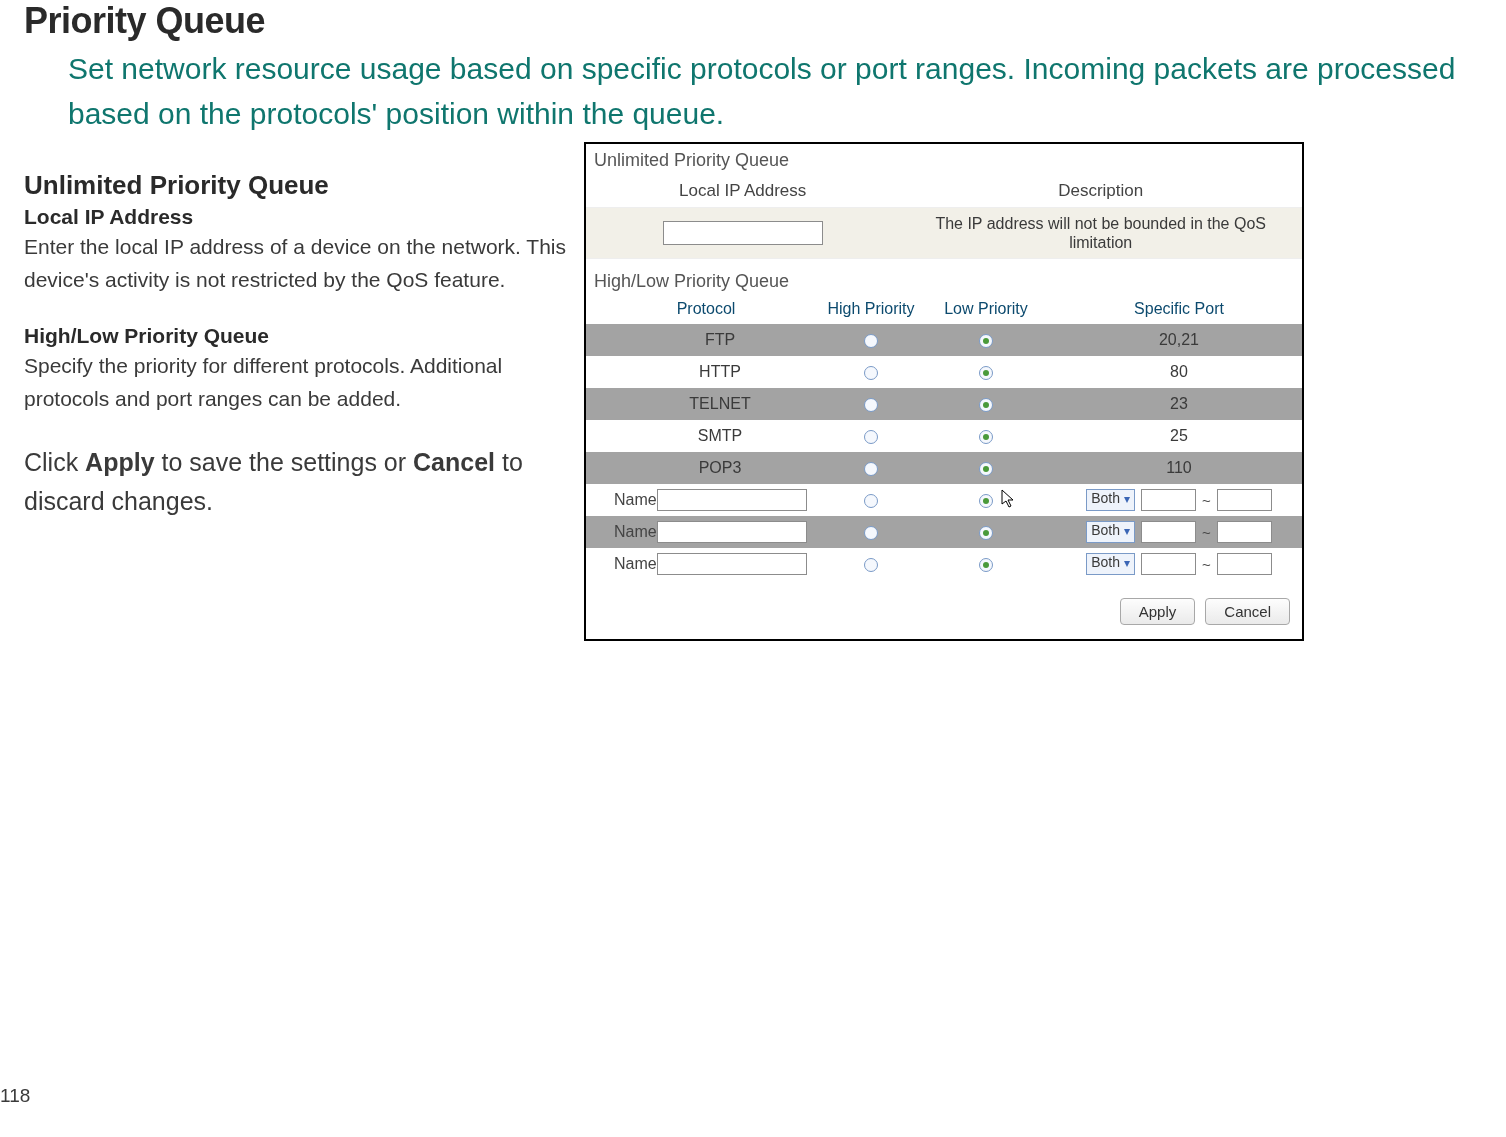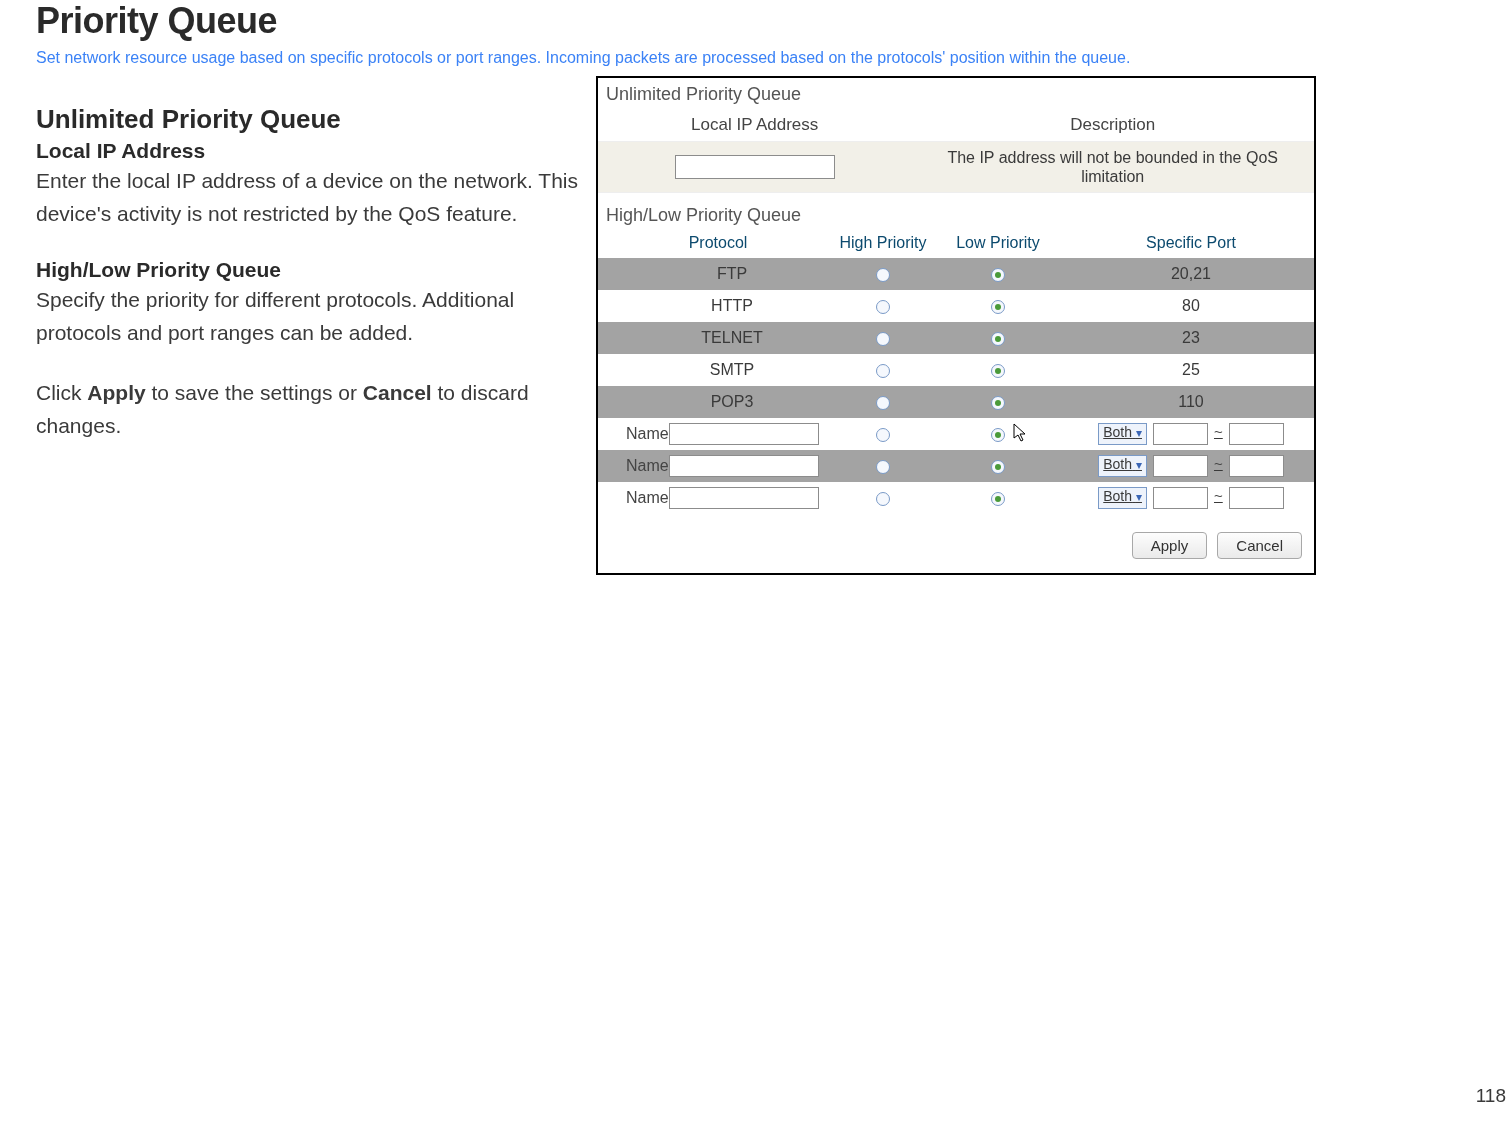--- a/index.html
+++ b/index.html
@@ -9,33 +9,34 @@
     }
     body {
       font-family: "Segoe UI", Arial, sans-serif;
       background: #ffffff;
       width: 1506px;
       height: 1137px;
       position: relative;
       color: #3a3a3a;
     }
     .page {
-      padding: 0 36px;
+      padding: 0 24px;
     }
     .main-title {
       font-size: 36px;
       font-weight: 700;
       color: #2a2a2a;
       letter-spacing: -0.5px;
     }
     .intro {
-      font-size: 16px;
-      color: #3b82f6;
+      font-size: 30px;
+      color: #0f766e;
       margin-top: 4px;
       line-height: 1.5;
+      margin-left: 44px;
     }
     .content-row {
       display: flex;
       margin-top: 6px;
     }
     .left-col {
       width: 560px;
       padding-right: 15px;
     }
     .right-col {
@@ -59,21 +60,21 @@
       line-height: 1.55;
       margin-top: 2px;
     }
     .field-title2 {
       font-size: 21px;
       font-weight: 700;
       color: #2a2a2a;
       margin-top: 28px;
     }
     .apply-para {
-      font-size: 21px;
+      font-size: 25px;
       color: #3a3a3a;
       line-height: 1.55;
       margin-top: 28px;
     }
     .apply-para b {
       font-weight: 700;
     }
 
     
     .panel {
@@ -169,24 +170,23 @@
       font-size: 16px;
       color: #444;
     }
     .name-input {
       width: 150px;
       height: 22px;
       border: 1px solid #8c8c8c;
     }
     .port-group {
       display: flex;
-      align-items: flex-start;
+      align-items: center;
       justify-content: center;
       gap: 6px;
-      text-decoration: underline;
     }
     .port-select {
       height: 22px;
       border: 1px solid #7a9ac7;
       background: #eef3fb;
       font-size: 14px;
       padding: 0 4px;
     }
     .chev {
       color: #3b66b5;
@@ -254,21 +254,21 @@
       color: #333;
       cursor: pointer;
     }
 
     
     .page-number {
       position: absolute;
       bottom: 30px;
       left: 0;
       right: 0;
-      text-align: right;
+      text-align: left;
       font-size: 19px;
       color: #3a3a3a;
     }
   </style>
 </head>
 <body>
 
 <div class="page">
   <h1 class="main-title">Priority Queue</h1>
   <p class="intro">Set network resource usage based on specific protocols or port ranges. Incoming packets are processed based on the protocols' position within the queue.</p>

